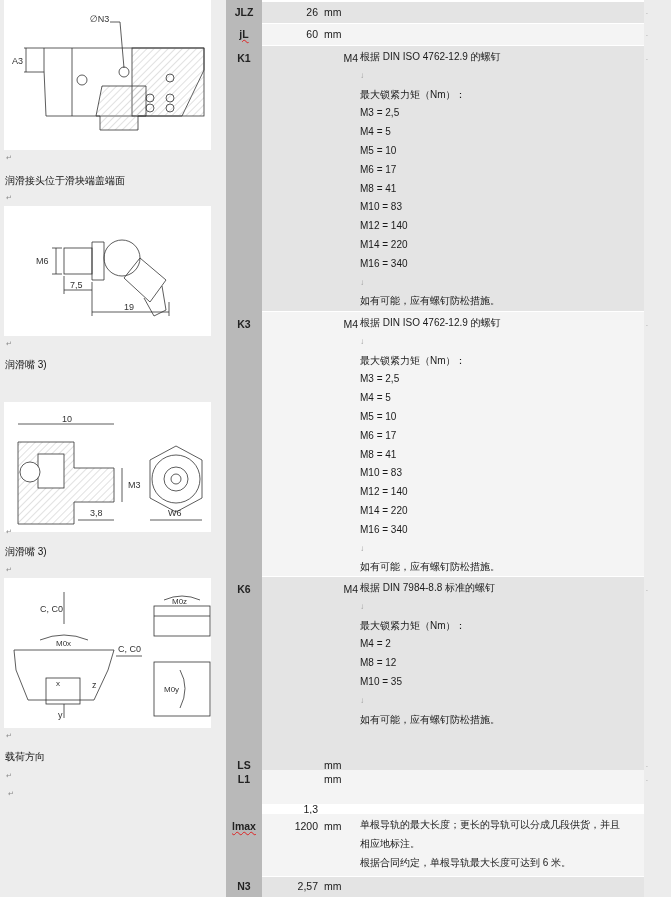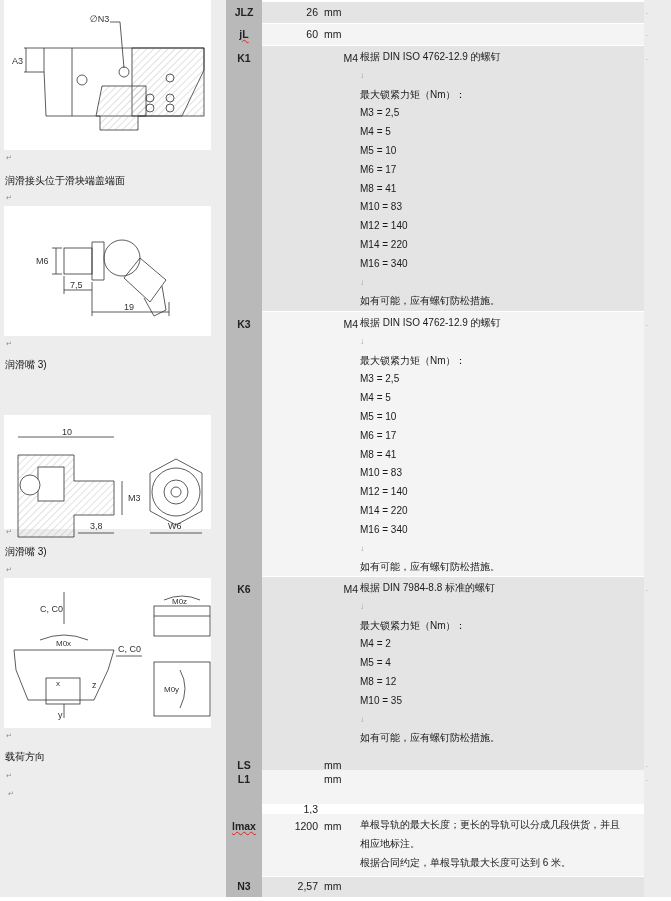--- a/index.html
+++ b/index.html
@@ -83,21 +83,21 @@
           <line x1="165" y1="96" x2="165" y2="110"></line>
       </g>
       <text x="32" y="58" font-size="9" fill="#333">M6</text>
       <text x="66" y="82" font-size="9" fill="#333">7,5</text>
       <text x="120" y="104" font-size="9" fill="#333">19</text>
     </svg>
   </div>
   <div class="mark" style="top:340px;">↵</div>
   <div class="caption" style="top:358px;">润滑嘴 3)</div>
 
-  <div class="fig" style="top:415px;height:114px;">
+  <div class="fig" style="top:402px;height:130px;">
     <svg width="207" height="130" viewBox="0 0 207 130">
       <defs>
         <pattern id="hatch2" width="5" height="5" patternUnits="userSpaceOnUse" patternTransform="rotate(45)">
           <line x1="0" y1="0" x2="0" y2="5" stroke="#999" stroke-width="0.6"></line>
         </pattern>
       </defs>
       <g stroke="#333" fill="none" stroke-width="0.8">
         <path d="M14 40 h56 v26 h40 v34 h-40 v22 h-56 z" fill="url(#hatch2)"></path>
         <rect x="34" y="52" width="26" height="34" fill="#fff"></rect>
         <circle cx="26" cy="70" r="10" fill="#fff"></circle>
@@ -213,21 +213,20 @@
 </div>
 
 <div class="row shade" style="top:577px;height:190px;">
   <span class="lbl" style="top:6px;">K6</span>
   <span class="val" style="top:6px;right:286px;">M4</span>
   <div class="desc" style="top:2px;">
     <div>根据  DIN 7984-8.8  标准的螺钉</div>
     <div class="ret">↓</div>
     <div>最大锁紧力矩（Nm）：</div>
     <div>M4 = 2</div>
-    <div>M5 = 4</div>
     <div>M8 = 12</div>
     <div>M10 = 35</div>
     <div class="ret">↓</div>
     <div>如有可能，应有螺钉防松措施。</div>
   </div>
   <span class="endmark" style="top:8px;">⸳</span>
 </div>
 
 <div class="row light" style="top:768px;height:36px;">
   <span class="lbl" style="top:5px;">L1</span>

